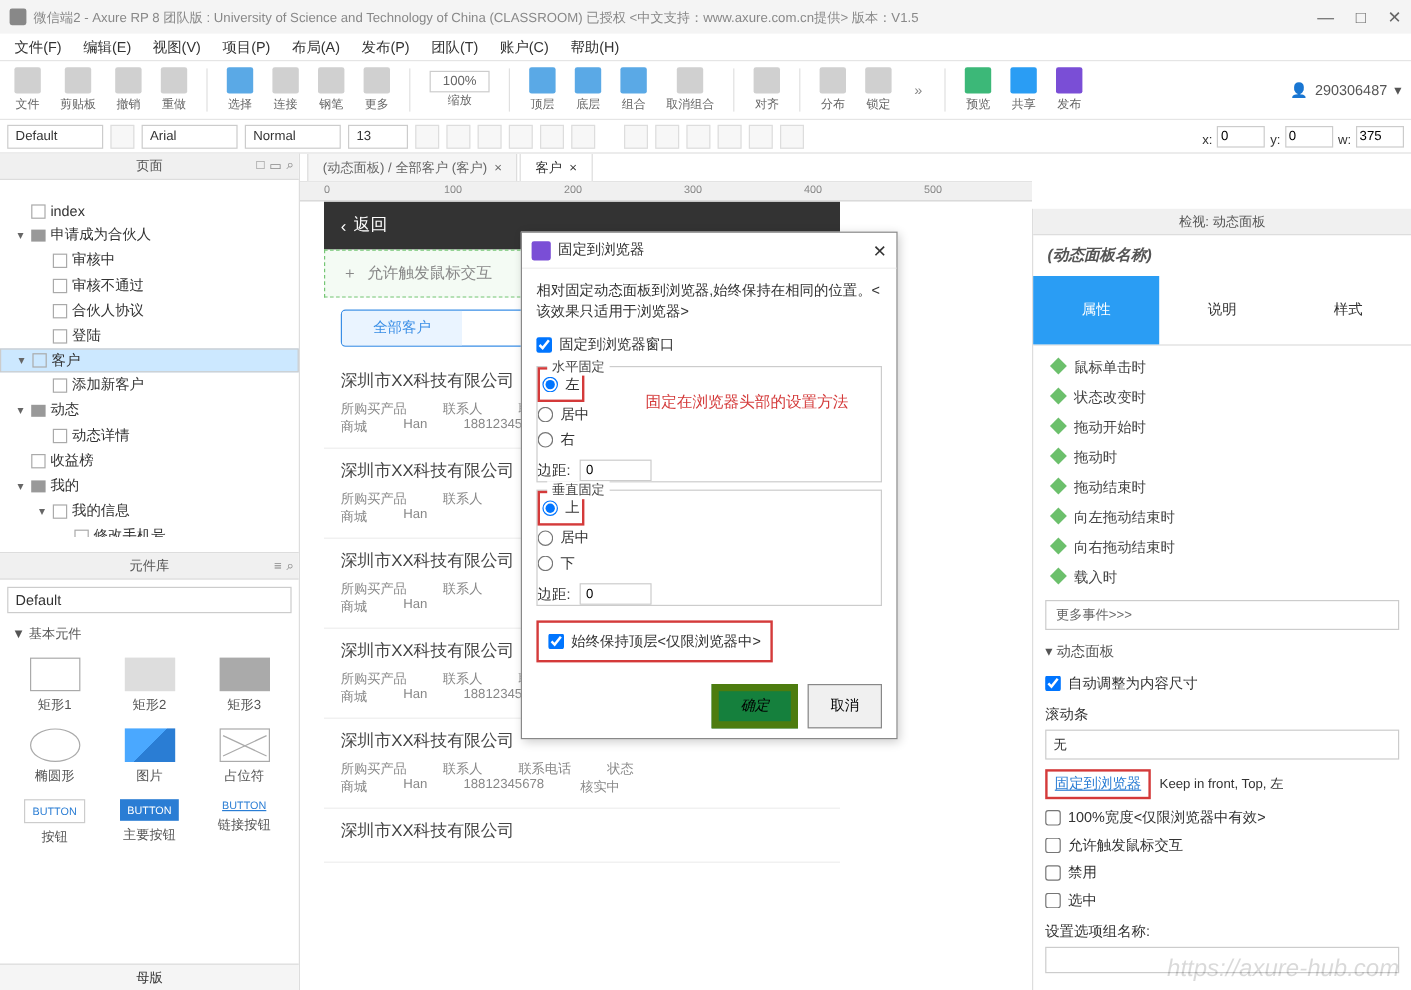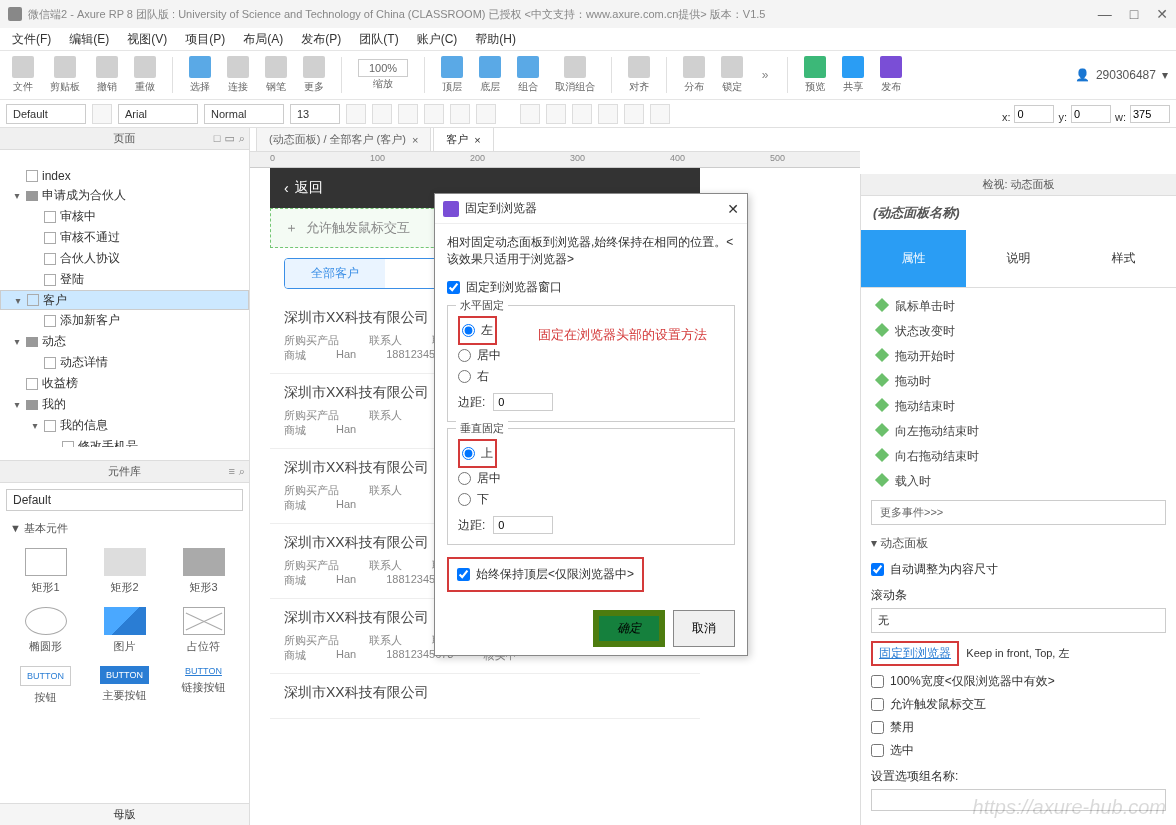--- a/index.html
+++ b/index.html
@@ -81,21 +81,21 @@
 .chk input{margin:0;}
 .selbox{border:1px solid #ccc;padding:4px 6px;margin:4px 0;font-size:11px;}
 .pinrow{border:2px solid #d43a3a;display:inline-block;padding:2px 6px;margin:4px 0;}
 .pinrow a{color:#2a7dd4;text-decoration:underline;}
 
 .dlg{position:absolute;left:434px;top:193px;width:314px;background:#fff;border:1px solid #888;box-shadow:2px 2px 8px rgba(0,0,0,.2);z-index:50;}
 .dlg-hd{height:30px;display:flex;align-items:center;padding:0 8px;font-size:12px;border-bottom:1px solid #eee;}
 .dlg-hd .rp{width:16px;height:16px;background:#7a4ed6;margin-right:6px;border-radius:2px;}
 .dlg-hd .x{margin-left:auto;font-size:14px;}
 .dlg-bd{padding:10px 12px;font-size:12px;}
-.grp{border:1px solid #ccc;padding:10px;margin:6px 0;position:relative;}
+.grp{border:1px solid #ccc;margin:6px 0;position:relative;}
 .grp .lg{position:absolute;top:-8px;left:8px;background:#fff;padding:0 4px;font-size:11px;color:#444;}
 .rad{display:flex;align-items:center;gap:6px;padding:2px 0;}
 .mrow{display:flex;align-items:center;gap:8px;margin-top:6px;}
 .mrow input[type=text]{width:60px;border:1px solid #ccc;height:18px;padding:0 4px;font-size:11px;}
 .redbox{border:2px solid #d43a3a;padding:2px;display:inline-block;}
 .redtxt{color:#d43a3a;font-size:13px;position:absolute;}
 .dlg-ft{display:flex;justify-content:flex-end;gap:8px;padding:8px 12px;}
 .dlg-ft button{padding:4px 18px;font-size:12px;border:1px solid #888;background:#f0f0f0;}
 .dlg-ft button.pri{background:#15803d;border:6px solid #4d7c0f;font-style:italic;}
 .wm{position:absolute;right:10px;bottom:6px;font-size:20px;color:rgba(0,0,0,.15);font-style:italic;z-index:100;}

